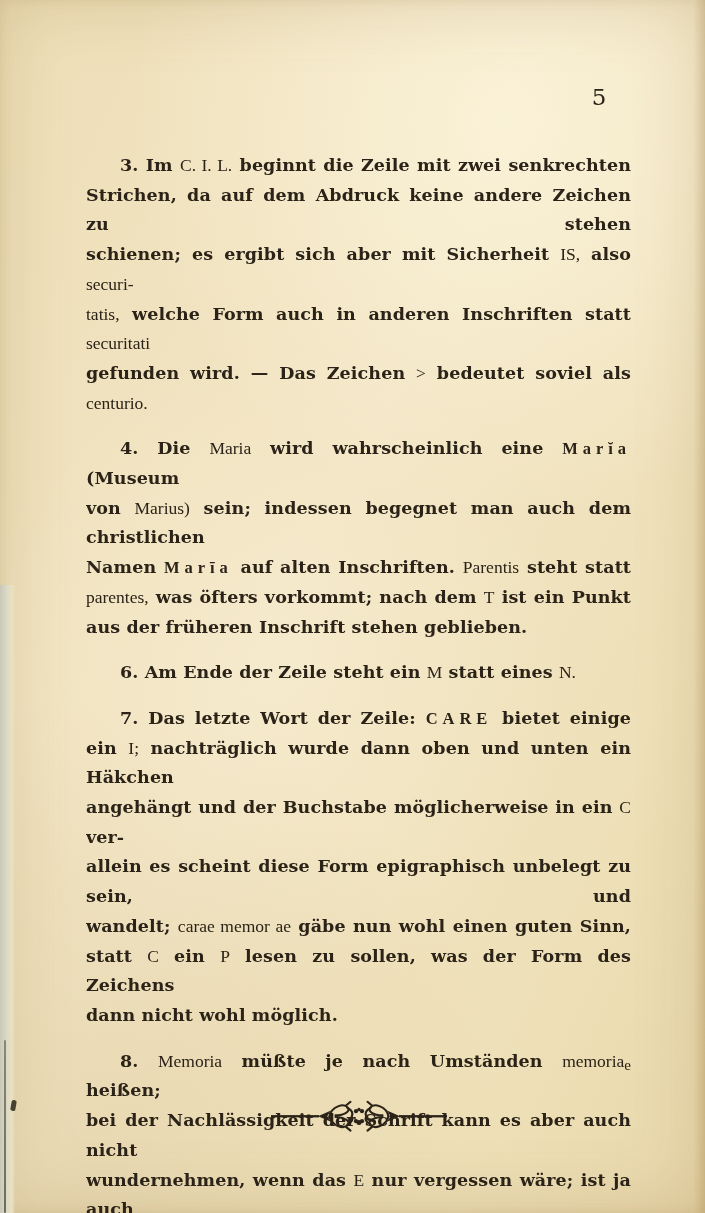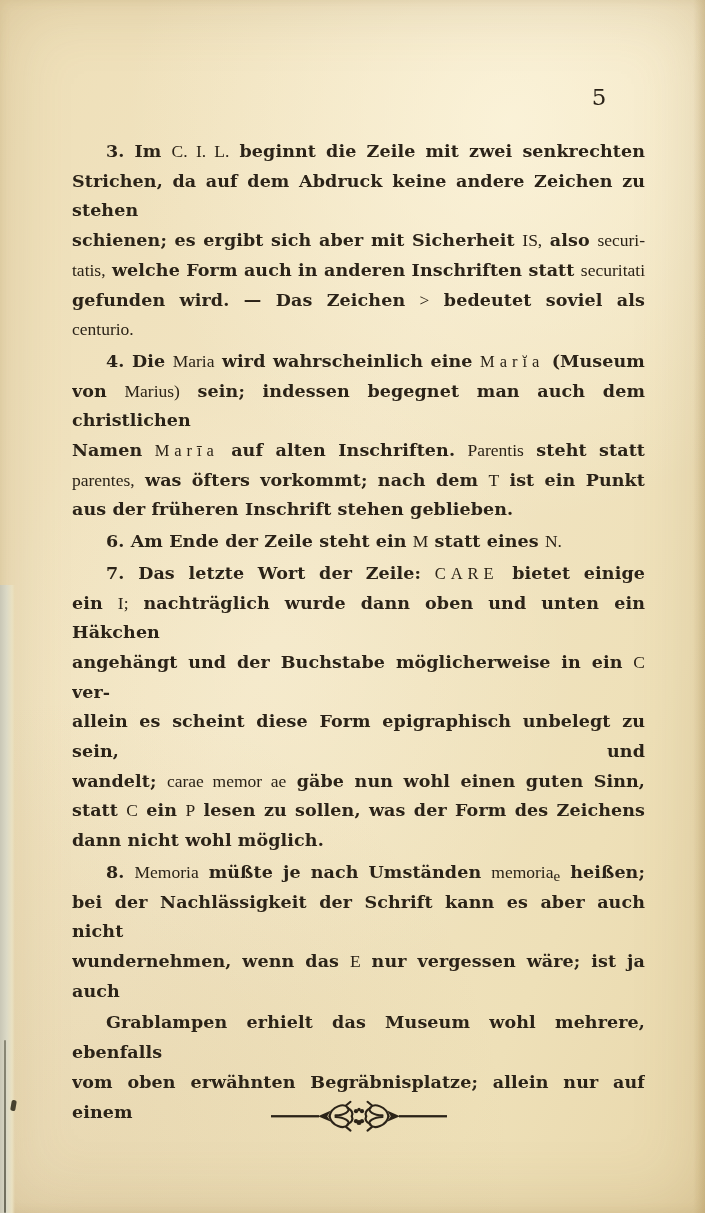--- a/index.html
+++ b/index.html
@@ -34,30 +34,30 @@
     position:absolute;left:11px;top:515px;width:5px;height:11px;
     background:#47412f;border-radius:2px;transform:rotate(10deg);
   }
   .pagenum{
     position:absolute;left:586px;top:84px;width:26px;text-align:center;
     font-family:"DejaVu Serif",serif;font-size:23px;color:#2b2318;
   }
   .text-block{
     position:absolute;left:70px;top:135px;width:577px;color:#2b2318;
   }
-  .para{margin:2px;}
+  .para{margin:16px;}
   .line{
     line-height:28.7px;min-height:28.7px;
     text-align:justify;overflow:hidden;
   }
   .line.just{text-align-last:justify;}
   .line.first{text-indent:34px;}
   .run-f{font-family:"DejaVu Serif",serif;font-weight:700;font-size:17.5px;letter-spacing:.1px;}
   .run-a{font-family:"Liberation Serif",serif;font-weight:400;font-size:17.5px;}
-  .run-as{font-family:"Liberation Serif",serif;font-weight:400;font-size:16.5px;letter-spacing:.3em;}
+  .run-as{font-family:"Liberation Serif",serif;font-weight:700;font-size:16.5px;letter-spacing:.3em;}
   .run-asub{font-family:"Liberation Serif",serif;font-weight:400;font-size:15px;position:relative;top:3px;}
   .ornament-row{
     position:absolute;left:70px;top:1098px;width:577px;
     display:flex;justify-content:center;
   }
 </style>
 </head>
 <body>
 
 <div class="page"></div>

